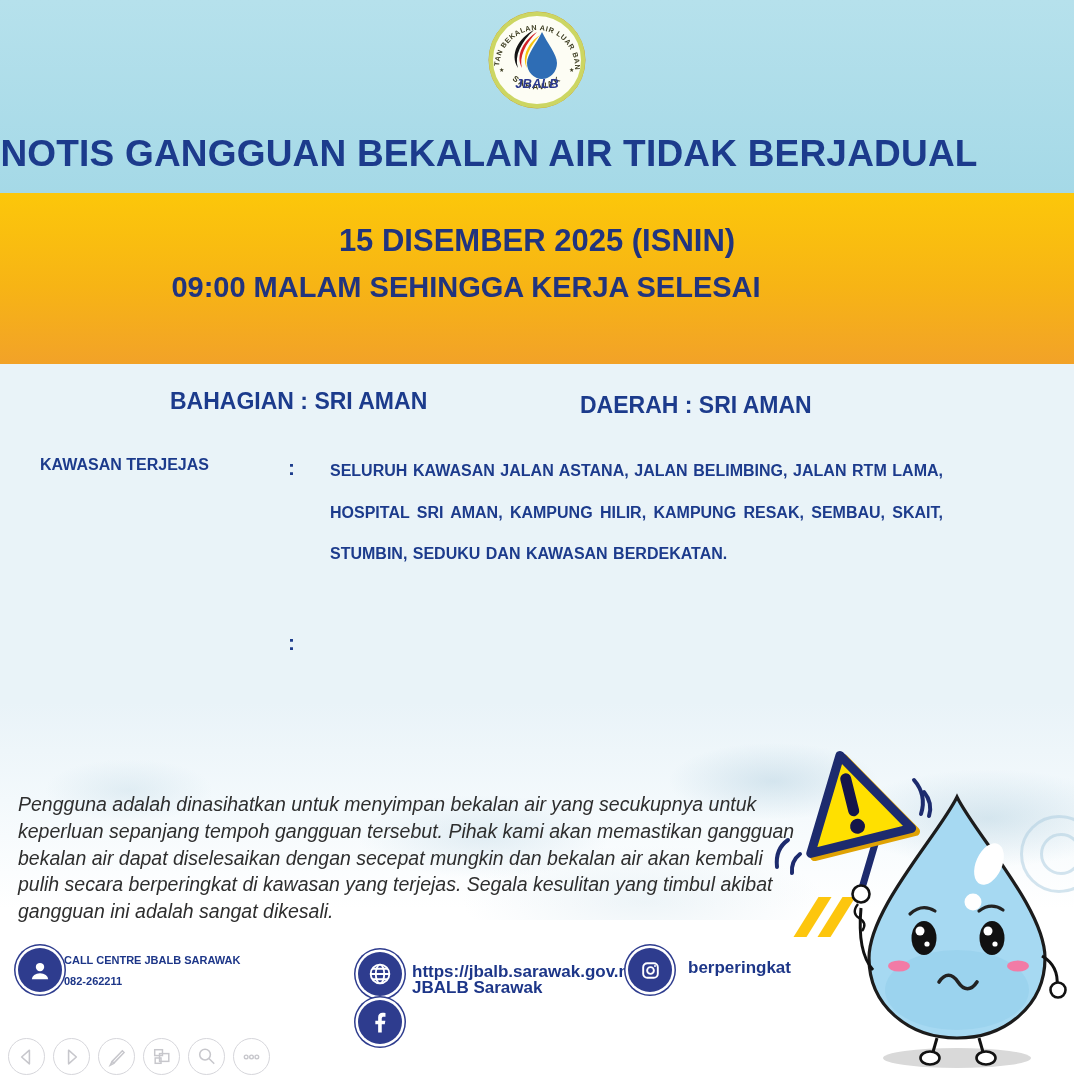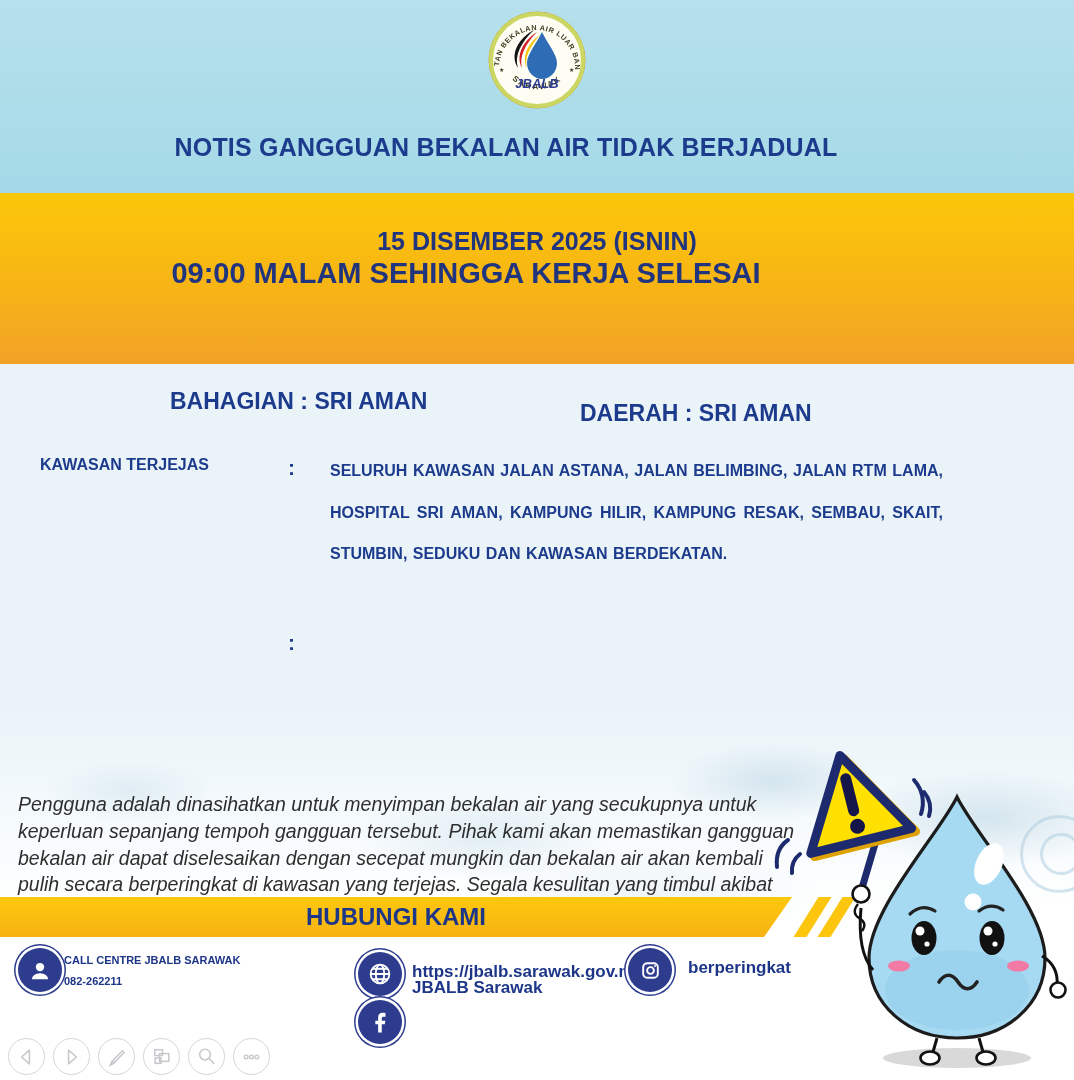--- a/index.html
+++ b/index.html
@@ -23,31 +23,31 @@
       radial-gradient(200px 70px at 92% 45%,rgba(160,196,215,.38),rgba(160,196,215,0) 70%),
       radial-gradient(260px 80px at 60% 90%,rgba(205,225,235,.35),rgba(205,225,235,0) 70%);}
   .splash-ring{position:absolute;border:3px solid rgba(175,205,224,.55);border-radius:50%;pointer-events:none;}
   .ring1{left:1020px;top:815px;width:72px;height:72px;}
   .ring2{left:1040px;top:833px;width:36px;height:36px;}
 
   
   .logo{position:absolute;left:487px;top:10px;width:100px;height:100px;}
 
   
-  .title{position:absolute;left:17px;top:133px;width:978px;text-align:center;
-    font-size:25px;font-weight:bold;color:#1c3b8c;letter-spacing:.2px;}
+  .title{position:absolute;left:0;top:133px;width:978px;text-align:center;
+    font-size:37px;font-weight:bold;color:#1c3b8c;letter-spacing:.2px;}
   .date1{position:absolute;left:0;top:218px;width:1074px;text-align:center;
-    font-size:25px;font-weight:bold;color:#21347e;line-height:46px;}
-  .date2{position:absolute;left:0;top:250px;width:932px;text-align:center;
+    font-size:31px;font-weight:bold;color:#21347e;line-height:46px;}
+  .date2{position:absolute;left:0;top:264px;width:932px;text-align:center;
     font-size:29px;font-weight:bold;color:#21347e;line-height:46px;}
 
   .region-row{position:absolute;left:0;top:388px;width:1074px;font-size:23px;
     font-weight:bold;color:#1c3b8c;}
   .region-row .bahagian{position:absolute;left:170px;top:0;}
-  .region-row .daerah{position:absolute;left:580px;top:12px;}
+  .region-row .daerah{position:absolute;left:580px;top:4px;}
 
   
   .sec-label{position:absolute;left:40px;width:250px;font-size:16px;font-weight:bold;color:#1c3b8c;}
   .sec-colon{position:absolute;left:288px;width:20px;font-size:21px;font-weight:bold;color:#1c3b8c;}
   .sec-body{position:absolute;left:330px;width:613px;font-size:16px;font-weight:bold;
     color:#1c3b8c;line-height:41.5px;text-align:justify;word-spacing:1px;}
   .lbl1,.col1{top:456px;} .bod1{top:450px;}
   .lbl2,.col2{top:631px;} .bod2{top:625px;}
 
   
@@ -128,23 +128,20 @@
   </div>
 
   <div class="sec-label lbl1">KAWASAN TERJEJAS</div>
   <div class="sec-colon col1">:</div>
   <div class="sec-body bod1">SELURUH KAWASAN JALAN ASTANA, JALAN BELIMBING, JALAN RTM LAMA, HOSPITAL SRI AMAN, KAMPUNG HILIR, KAMPUNG RESAK, SEMBAU, SKAIT, STUMBIN, SEDUKU DAN KAWASAN BERDEKATAN.</div>
 
   <div class="sec-colon col2">:</div>
 
   <div class="disclaimer">Pengguna adalah dinasihatkan untuk menyimpan bekalan air yang secukupnya untuk keperluan sepanjang tempoh gangguan tersebut. Pihak kami akan memastikan gangguan bekalan air dapat diselesaikan dengan secepat mungkin dan bekalan air akan kembali pulih secara berperingkat di kawasan yang terjejas. Segala kesulitan yang timbul akibat gangguan ini adalah sangat dikesali.</div>
 
-  <div class="contact-bar">
-    <span>HUBUNGI KAMI</span>
-  </div>
   <div class="bar-stripe stripe1"></div>
   <div class="bar-stripe stripe2"></div>
 
   <div class="cicon ci1">
     <svg viewBox="0 0 24 24" width="28" height="28">
       <circle cx="12" cy="9.5" r="3.6" fill="#ffffff"></circle>
       <path d="M5,20 a7,5.2 0 0 1 14,0 Z" fill="#ffffff"></path>
     </svg>
   </div>
   <div class="ctext ct1">

